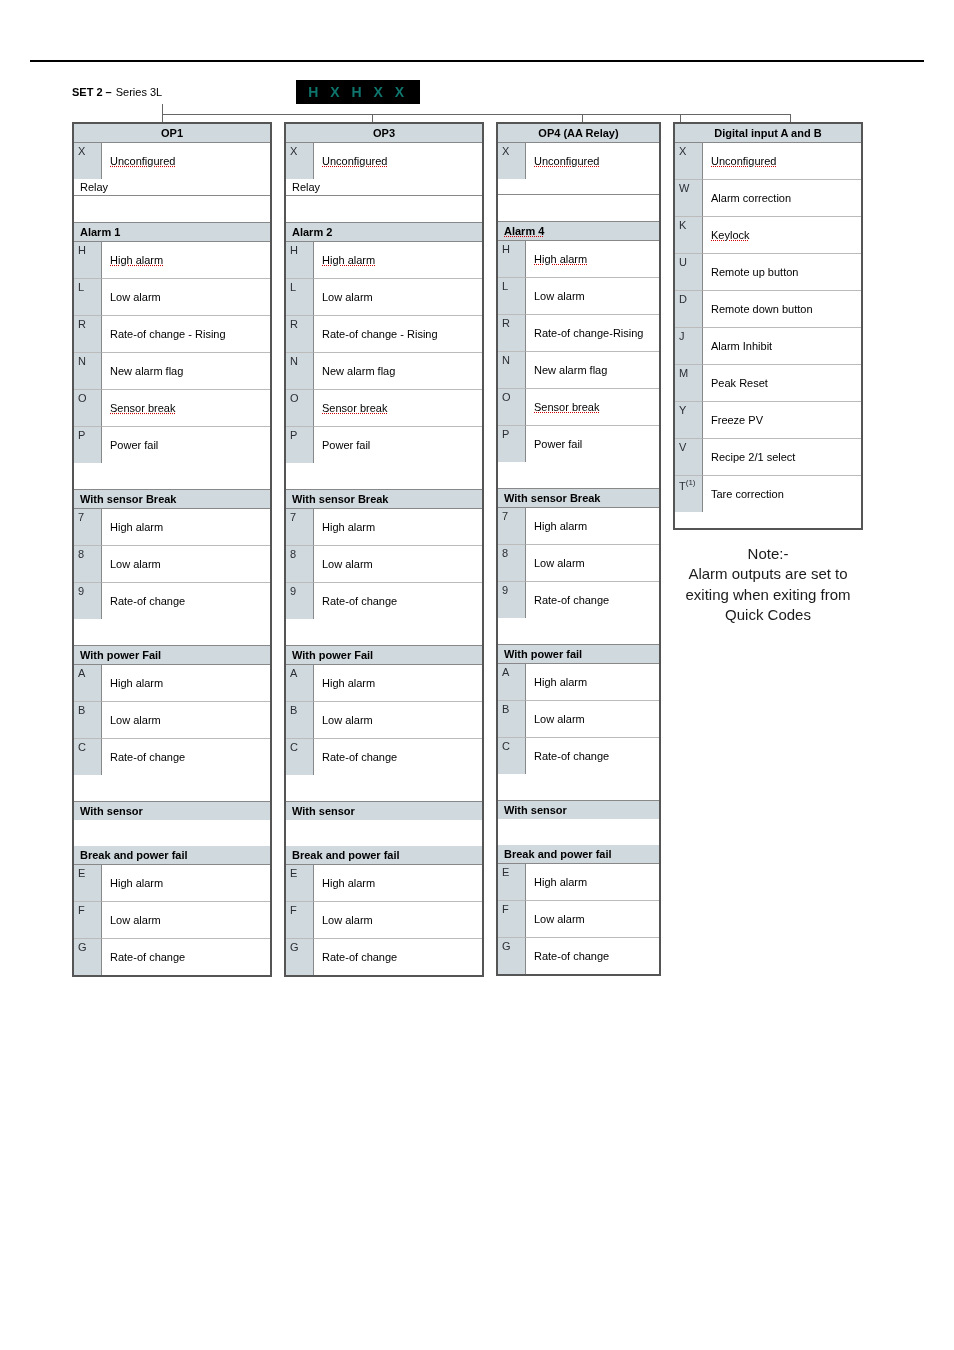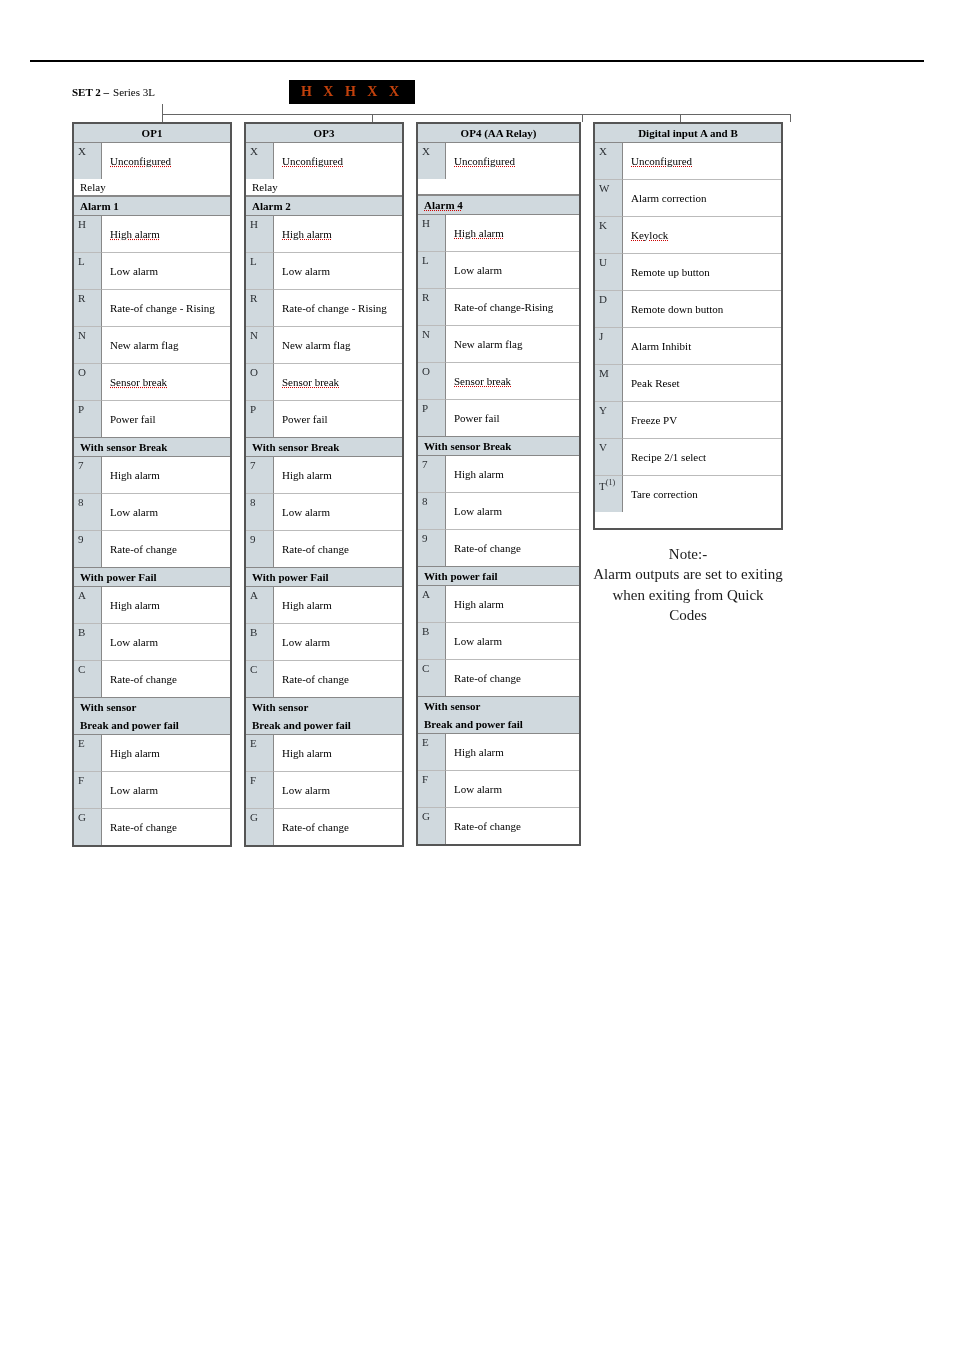--- a/index.html
+++ b/index.html
@@ -6,74 +6,74 @@
   body {
     background: #fff;
     margin: 0;
     font-family: Arial, Helvetica, sans-serif;
     font-size: 11px;
     color: #000;
     width: 954px;
   }
   .page {
     padding: 60px 30px;
-    font-family: Liberation Serif, serif;
   }
   .top-rule {
     border-top: 2px solid #000;
     margin-bottom: 18px;
   }
   .heading {
     display: flex;
     align-items: center;
     gap: 4px;
     margin: 0 0 4px 42px;
   }
   .heading .setbold { font-weight: bold; }
   .black-label {
     background: #000;
-    color: #c2410c;
+    color: #0f766e;
     display: inline-block;
     padding: 4px 12px;
     font-weight: bold;
     font-size: 14px;
     letter-spacing: 4px;
     margin-left: 130px;
   }
   .connector-row {
     position: relative;
     height: 14px;
     margin-left: 42px;
   }
   .connector-row .h { position:absolute; top:6px; height:1px; background:#666; }
   .connector-row .v { position:absolute; width:1px; background:#666; top:6px; height:8px; }
   .cols {
     display: flex;
     gap: 12px;
     margin-left: 42px;
   }
-  .col { width: 160px; }
+  .col { width: 200px; }
   .tbox {
     border: 2px solid #555;
     margin-bottom: 6px;
     background: #fff;
   }
   .hdr {
     background: #d0d9de;
     font-weight: bold;
     text-align: center;
     padding: 3px 2px;
     border-bottom: 1px solid #888;
   }
   .subhdr {
     background: #d0d9de;
     font-weight: bold;
     padding: 3px 6px;
     border-top: 1px solid #888;
     border-bottom: 1px solid #888;
+    margin-top: 26px;
   }
   .row {
     display: flex;
   }
   .code {
     width: 28px;
     background: #d0d9de;
     border-right: 1px solid #888;
     padding: 2px 4px;
     font-weight: normal;

